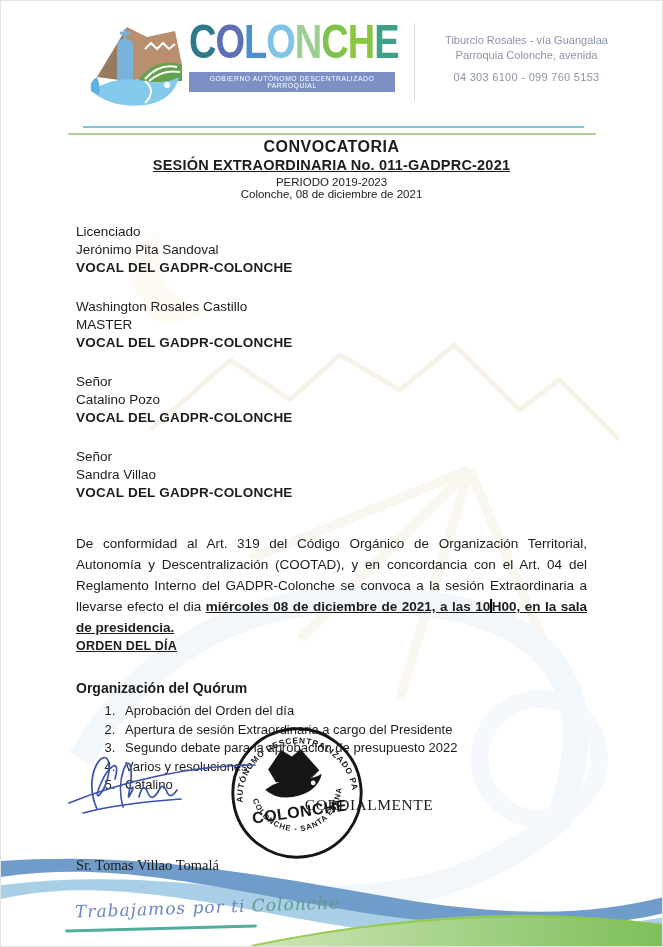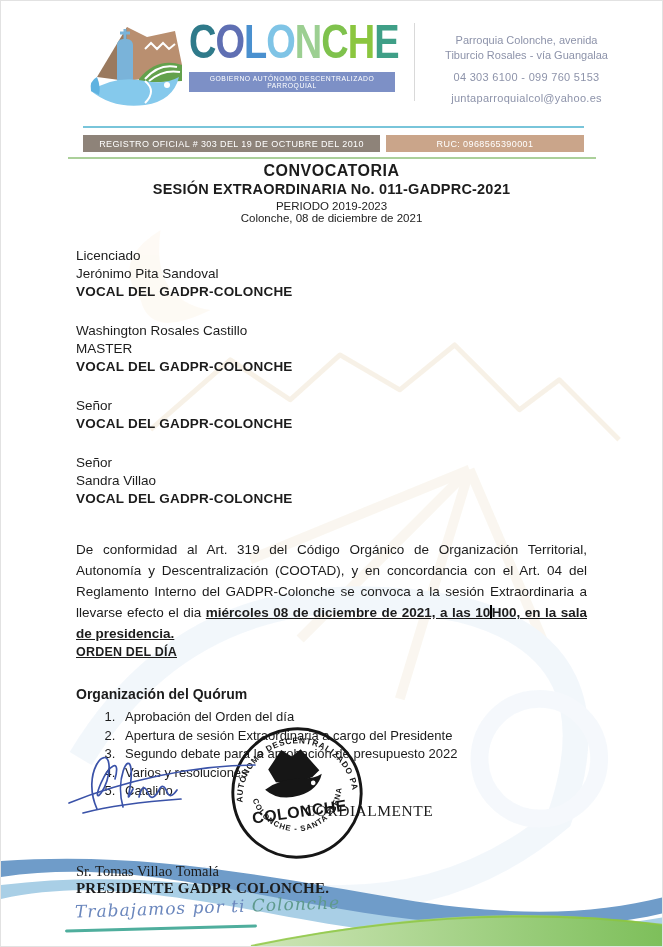--- a/index.html
+++ b/index.html
@@ -39,21 +39,21 @@
   .rule-teal  { height:2px; background:#79c5da; margin:7px 78px 0 82px; }
   .bands { display:flex; gap:6px; margin:7px 78px 0 82px; }
   .band { color:#ffffff; font-size:9px; text-align:center; padding:4px 0 3px;
     letter-spacing:0.4px; }
   .band-gray { flex:0 0 297px; background:#8e8379; }
   .band-tan  { flex:1; background:#caa58a; }
   .rule-green { height:2px; background:#abd09a; margin:5px 66px 0 67px; }
   
   .title-block { text-align:center; margin-top:3px; }
   .doc-title    { font-size:16px;  font-weight:bold; letter-spacing:0.5px; }
-  .doc-subtitle { font-size:14.5px; font-weight:bold; margin-top:1px; letter-spacing:0.2px; }
+  .doc-subtitle { font-size:14.5px; font-weight:bold; margin-top:1px; letter-spacing:0.2px;text-decoration:underline; }
   .doc-period   { font-size:11.5px; margin-top:3px; color:#222; }
   .doc-dateline { font-size:11.5px; color:#222; }
   
   .recipients { margin:23px 0 0 75px; font-size:13.5px; }
   .recipient { margin-bottom:21px; line-height:18px; }
   .recipient .role { font-weight:bold; letter-spacing:0.2px; }
   
   .paragraph { margin:31px 75px 0 75px; font-size:13.5px; line-height:21px;
     text-align:justify; }
   .paragraph .bold-u { font-weight:bold; text-decoration:underline; }
@@ -121,33 +121,28 @@
           <span class="l3">O</span>
           <span class="l4">N</span>
           <span class="l5">C</span>
           <span class="l6">H</span>
           <span class="l7">E</span>
         </div>
         <div class="brand-banner">GOBIERNO AUTÓNOMO DESCENTRALIZADO PARROQUIAL</div>
       </div>
       <div class="vdivider"></div>
       <div class="contact">
+        <div>Tiburcio Rosales - vía Guangalaa</div>
         <div>Parroquia Colonche, avenida</div>
-        <div>Tiburcio Rosales - vía Guangalaa</div>
         <div class="phones">04 303 6100  -  099 760 5153</div>
-        <div class="email">juntaparroquialcol@yahoo.es</div>
       </div>
     </div>
 
     <div class="rule-teal"></div>
 
-    <div class="bands">
-      <div class="band band-gray">REGISTRO OFICIAL # 303 DEL 19 DE OCTUBRE DEL 2010</div>
-      <div class="band band-tan">RUC: 0968565390001</div>
-    </div>
 
     <div class="rule-green"></div>
 
     <div class="title-block">
       <div class="doc-title">CONVOCATORIA</div>
       <div class="doc-subtitle">SESIÓN EXTRAORDINARIA  No. 011-GADPRC-2021</div>
       <div class="doc-period">PERIODO 2019-2023</div>
       <div class="doc-dateline">Colonche, 08 de diciembre de 2021</div>
     </div>
 
@@ -157,20 +152,21 @@
         <div>Jerónimo Pita Sandoval</div>
         <div class="role">VOCAL DEL GADPR-COLONCHE</div>
       </div>
       <div class="recipient">
         <div>Washington Rosales Castillo</div>
         <div>MASTER</div>
         <div class="role">VOCAL DEL GADPR-COLONCHE</div>
       </div>
       <div class="recipient">
         <div>Señor</div>
+        <div>Catalino Pozo</div>
         <div class="role">VOCAL DEL GADPR-COLONCHE</div>
       </div>
       <div class="recipient">
         <div>Señor</div>
         <div>Sandra Villao</div>
         <div class="role">VOCAL DEL GADPR-COLONCHE</div>
       </div>
     </div>
 
     <div class="paragraph"><span>De conformidad al Art. 319 del Código Orgánico de Organización Territorial, Autonomía y Descentralización (COOTAD), y en concordancia con el Art. 04 del Reglamento Interno del GADPR-Colonche se convoca a la sesión Extraordinaria a llevarse efecto el dia </span><span class="bold-u">miércoles 08 de diciembre de 2021, a las 10</span><span class="caret"></span><span class="bold-u">H00, en la sala de presidencia.</span></div>
@@ -182,21 +178,20 @@
       <li>Aprobación del Orden del día</li>
       <li>Apertura de sesión Extraordinaria a cargo del Presidente</li>
       <li>Segundo debate para la aprobación de presupuesto 2022</li>
       <li>Varios y resoluciones</li>
       <li>Catalino</li>
     </ol>
 
     <div class="closing">CORDIALMENTE</div>
     <div class="signer">
       <div class="signer-name">Sr. Tomas Villao Tomalá</div>
-      <div class="signer-title">PRESIDENTE GADPR COLONCHE.</div>
     </div>
   </div>
 
   <svg class="signature-svg" width="200" height="80" viewBox="0 0 200 80">
     <g fill="none" stroke="#3a52a8" stroke-width="1.7" stroke-linecap="round">
       <path d="M6,64 C 60,42 130,26 192,26"></path>
       <path d="M34,70 C 18,34 44,4 46,26 C 48,48 26,72 38,44 C 46,26 58,18 52,40"></path>
       <path d="M60,68 C 52,40 66,12 68,30 C 70,48 60,70 70,50"></path>
       <path d="M76,58 q4,-16 9,-4 q4,10 11,-3 q4,-8 8,2 q3,8 10,-2"></path>
       <path d="M20,74 C 50,66 90,62 118,60"></path>

